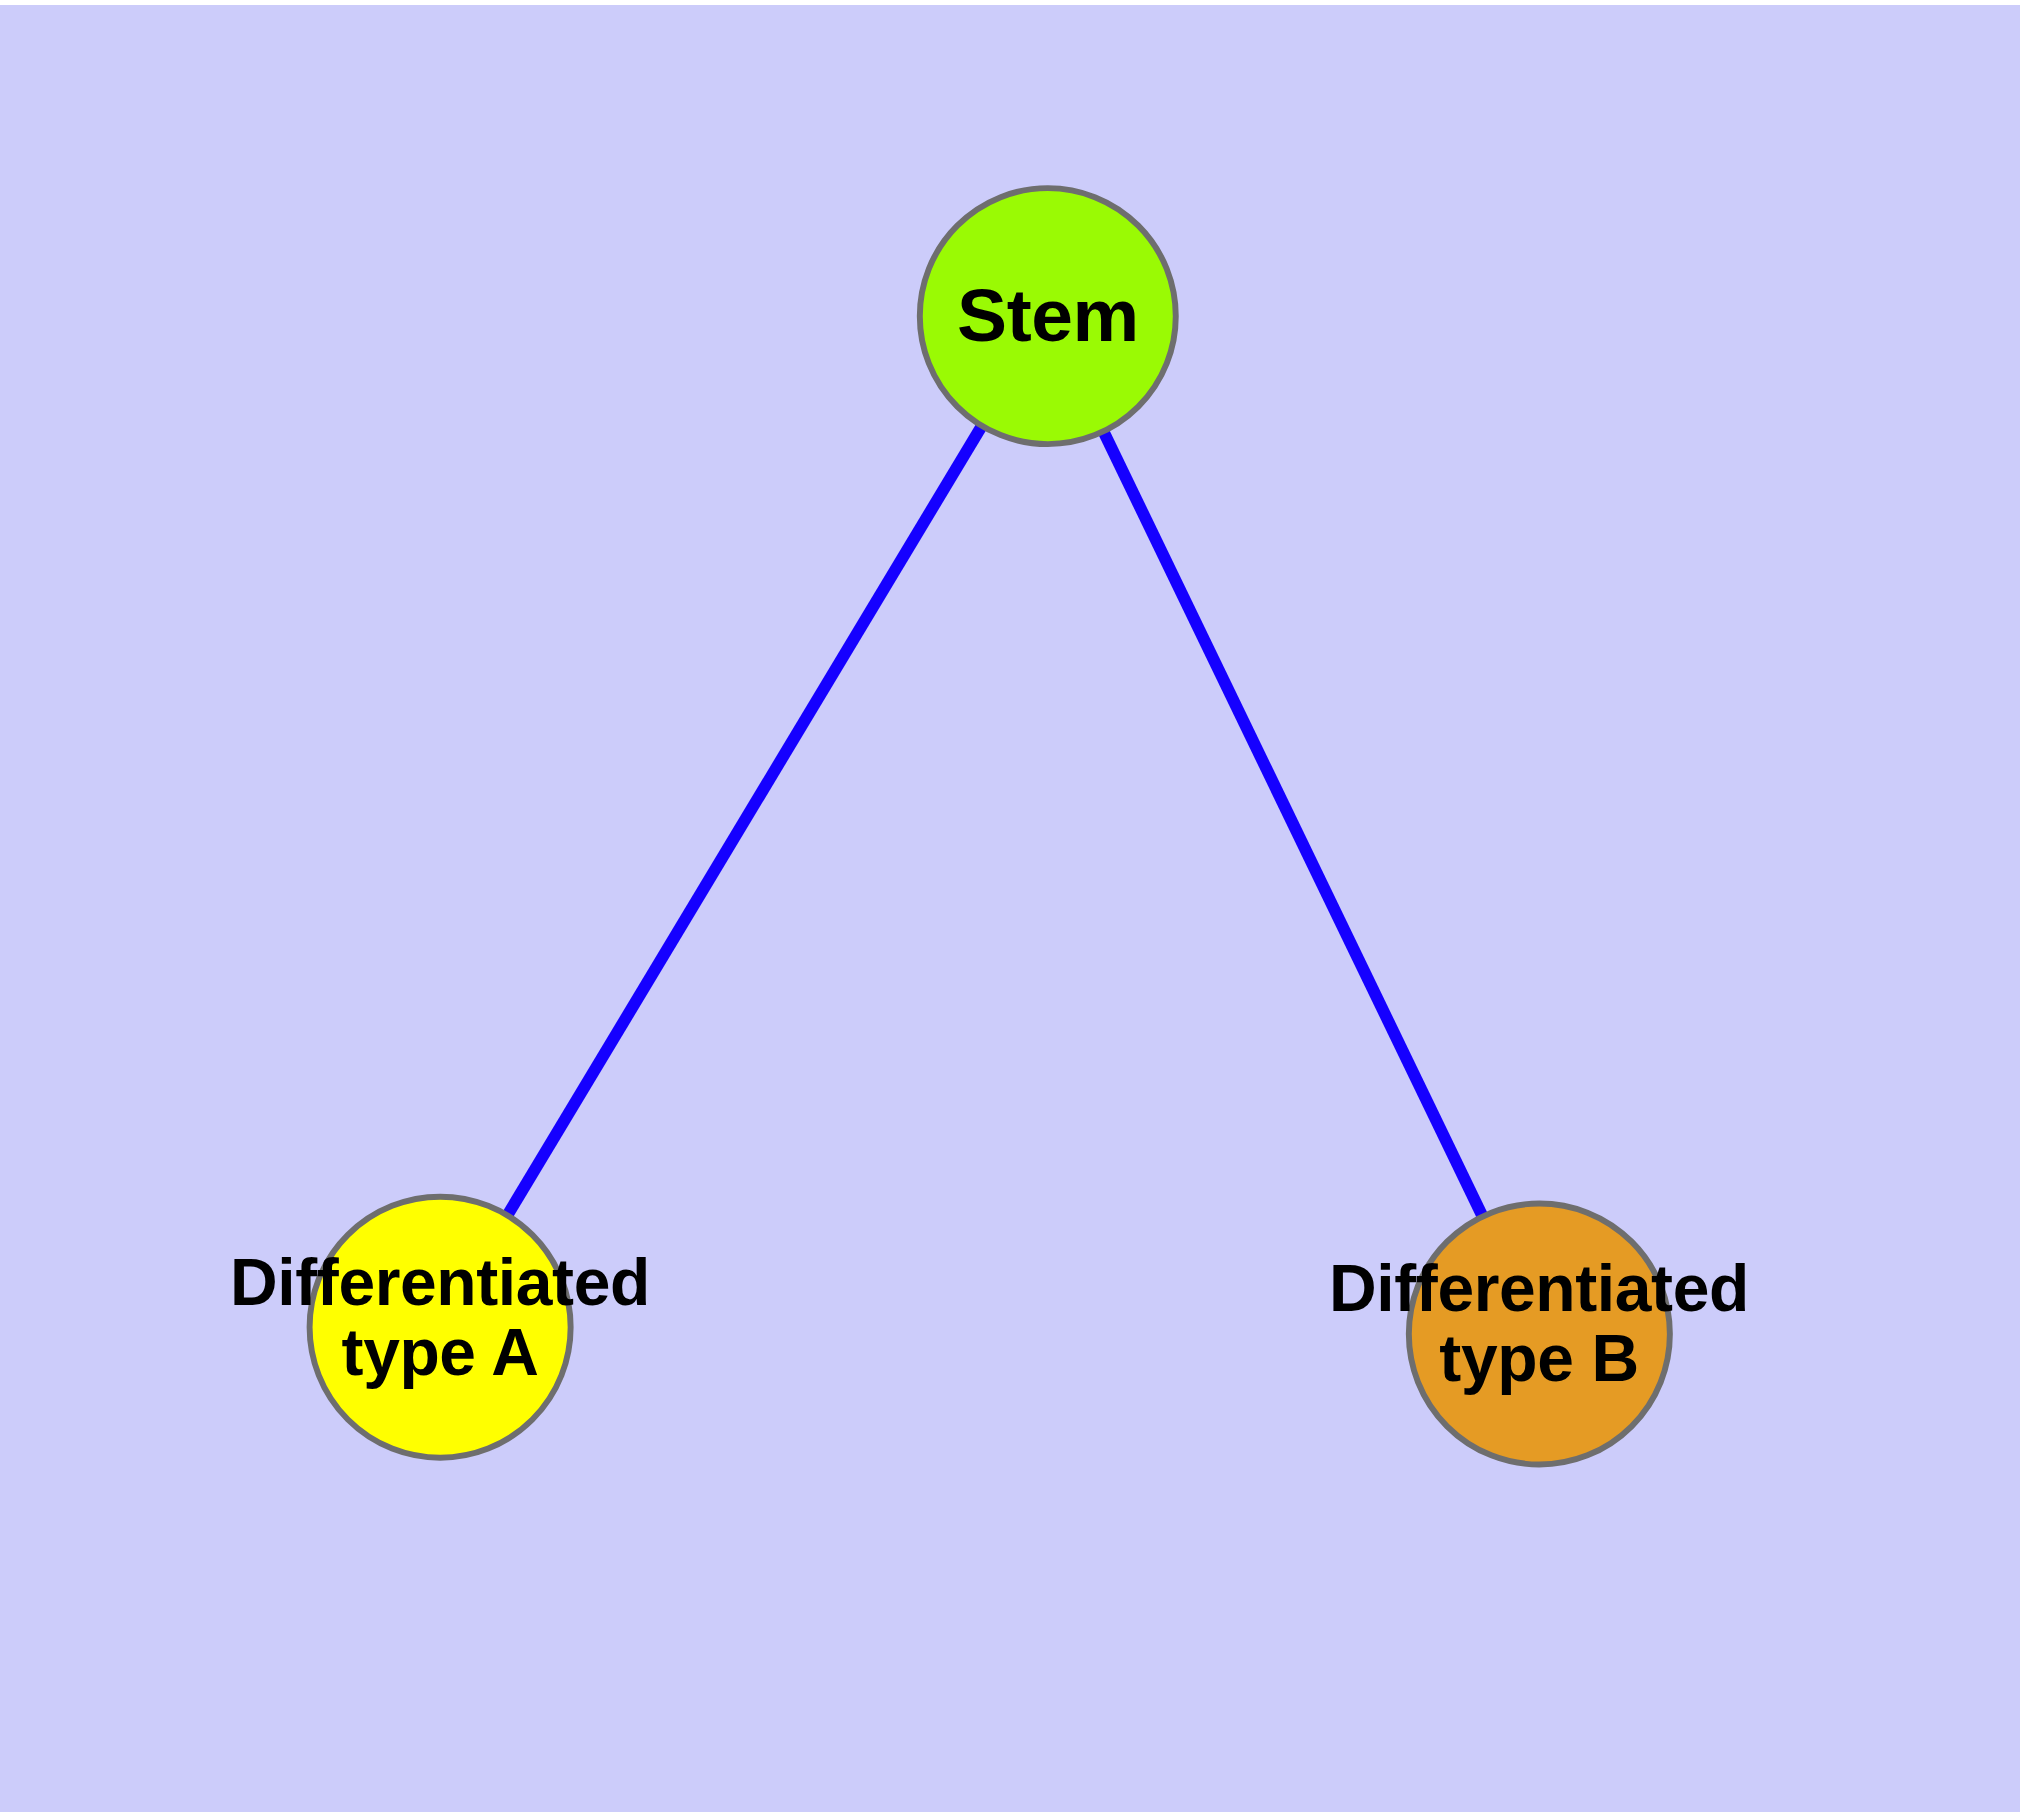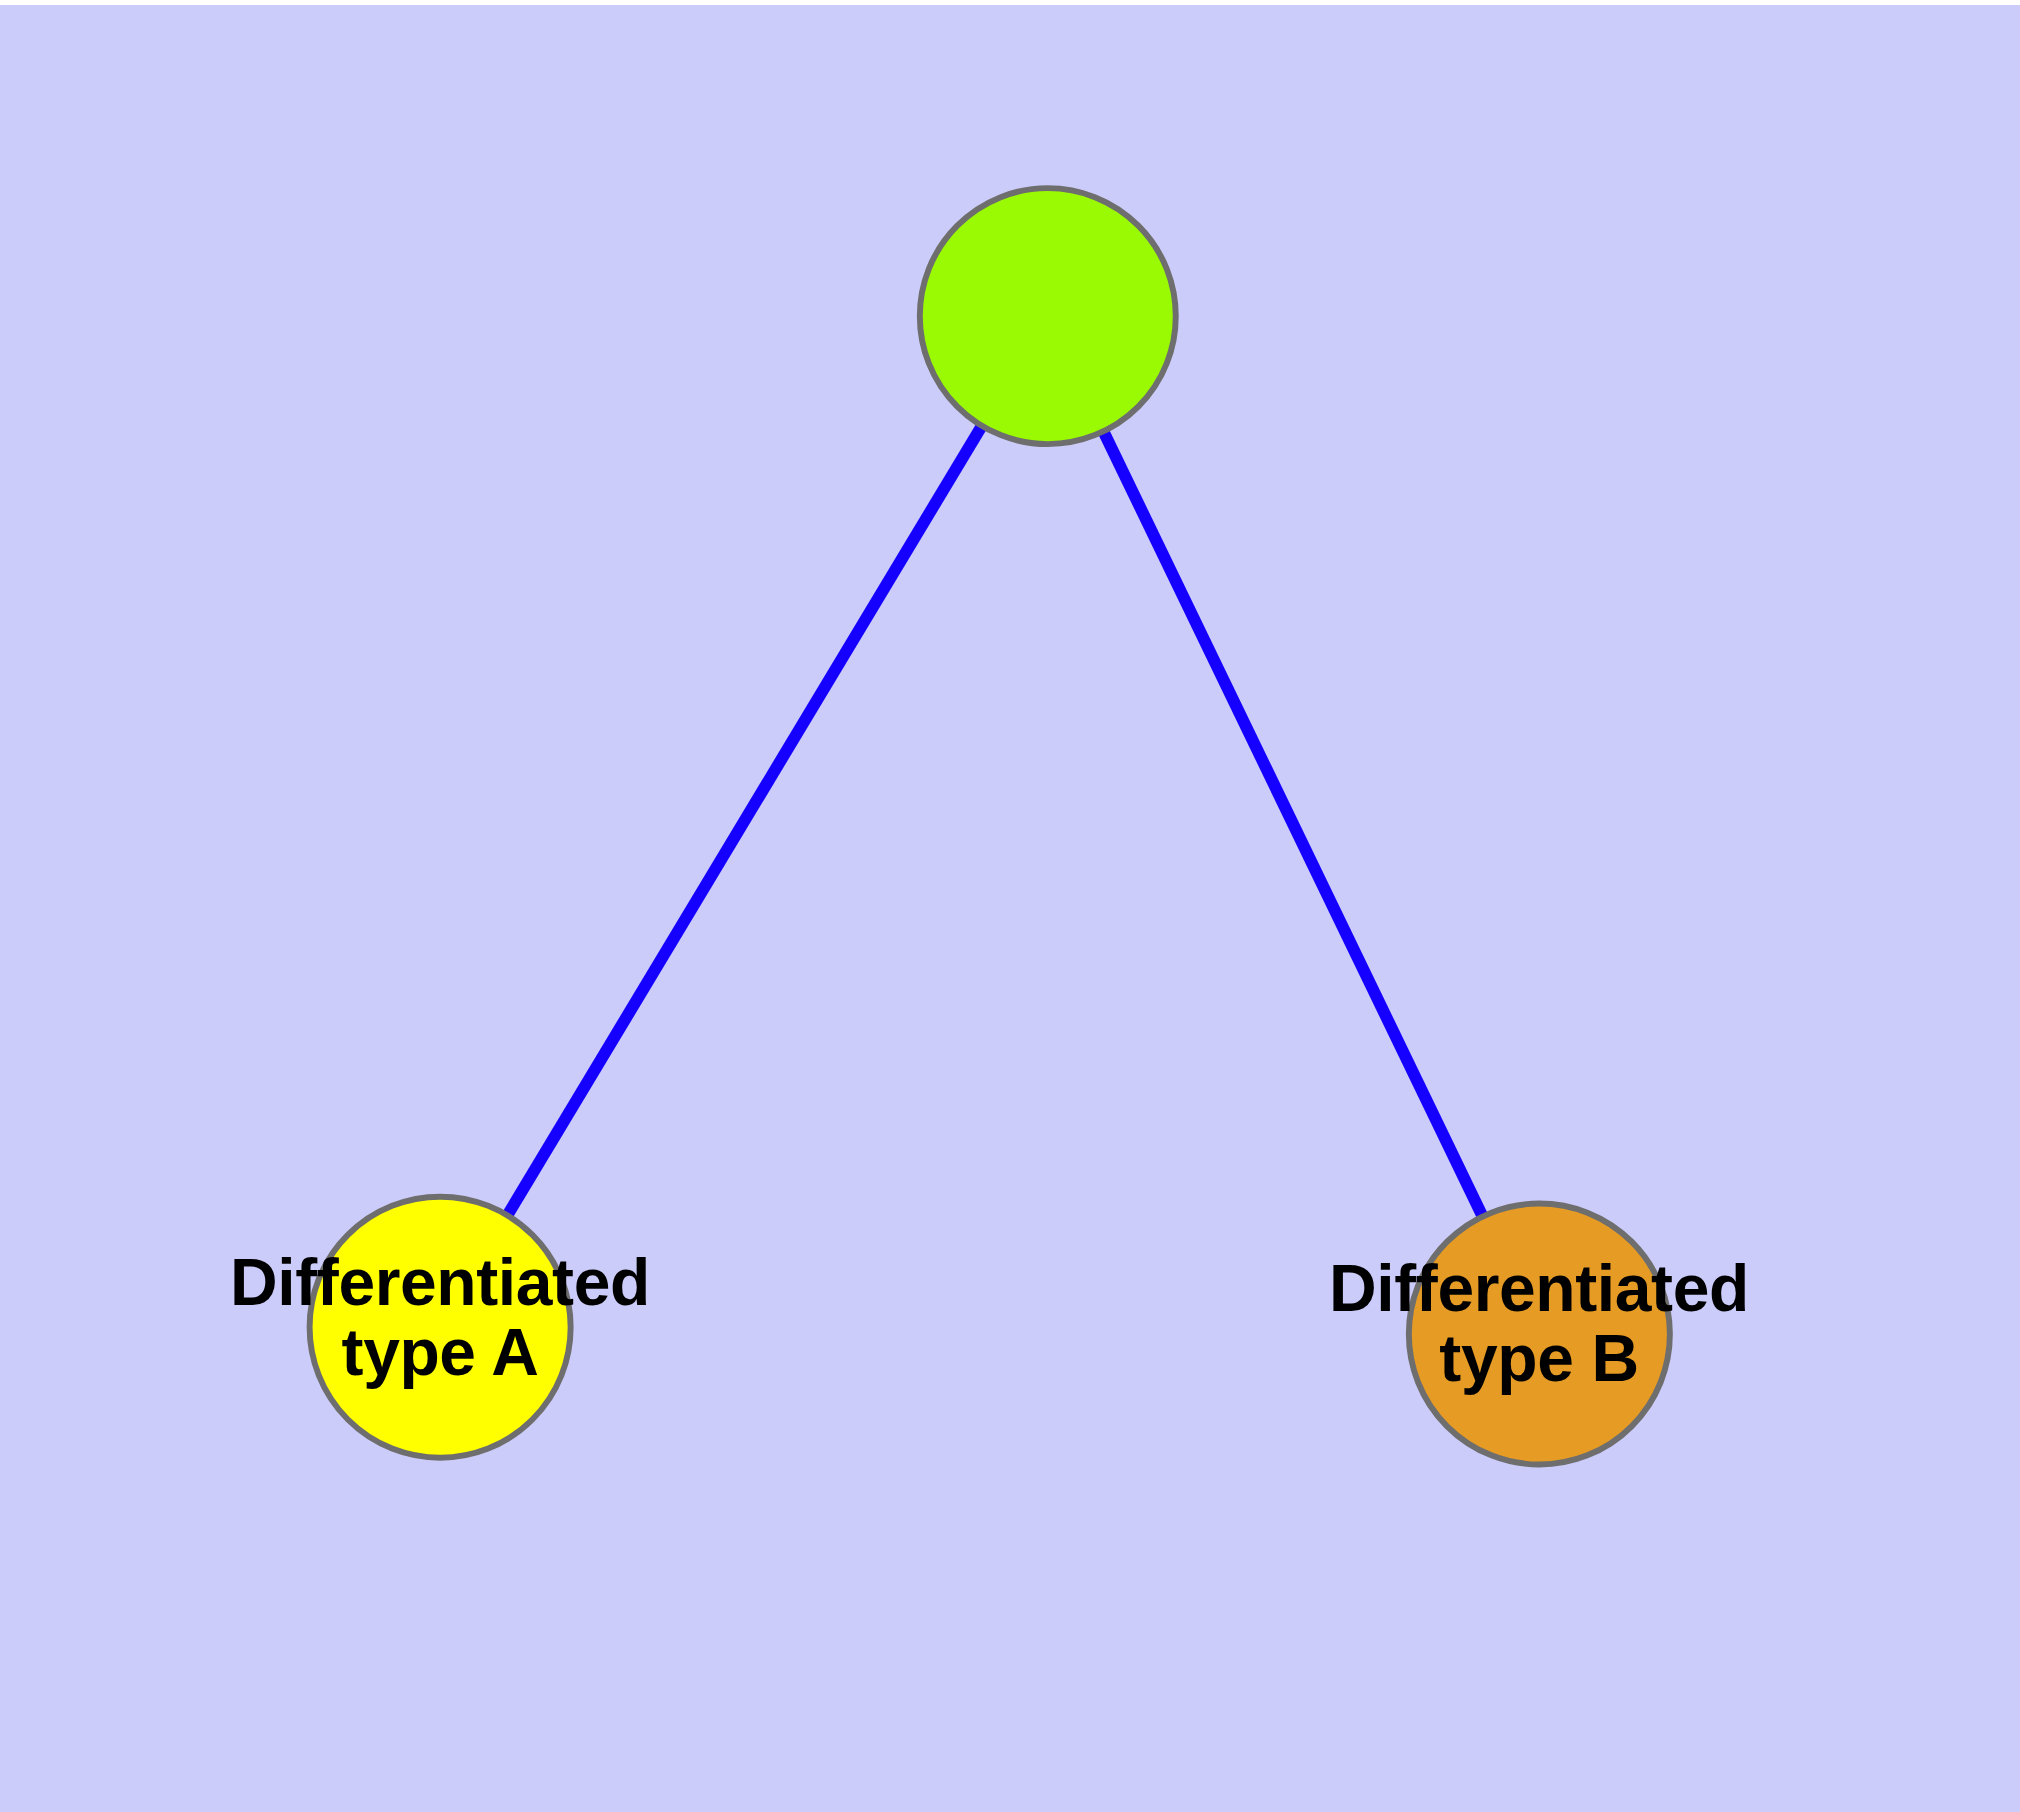--- a/index.html
+++ b/index.html
@@ -73,20 +73,21 @@
       <line id="edge-stem-to-type-a" x1="1236" y1="373" x2="519" y2="1566" stroke="#1500ff" stroke-width="14" stroke-linecap="butt"></line>
       <line id="edge-stem-to-type-b" x1="1236" y1="373" x2="1816" y2="1574" stroke="#1500ff" stroke-width="14" stroke-linecap="butt"></line>
     </g>
     <g id="nodes-layer">
       <circle id="node-stem" cx="1236" cy="373" r="151" fill="#9afa04" stroke="#6e6e6e" stroke-width="7"></circle>
       <circle id="node-differentiated-type-a" cx="519" cy="1566" r="154" fill="#ffff00" stroke="#6e6e6e" stroke-width="7"></circle>
       <circle id="node-differentiated-type-b" cx="1816" cy="1574" r="154" fill="#e59b24" stroke="#6e6e6e" stroke-width="7"></circle>
     </g>
   </svg>
 
+  <div class="node-label" id="label-stem">Stem</div>
 
   <div class="node-label" id="label-type-a">Differentiated
 type A</div>
 
   <div class="node-label" id="label-type-b">Differentiated
 type B</div>
 
 </div>
 
 

